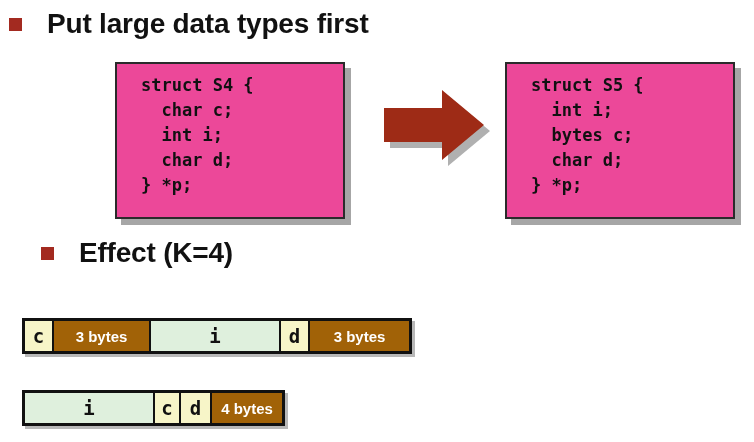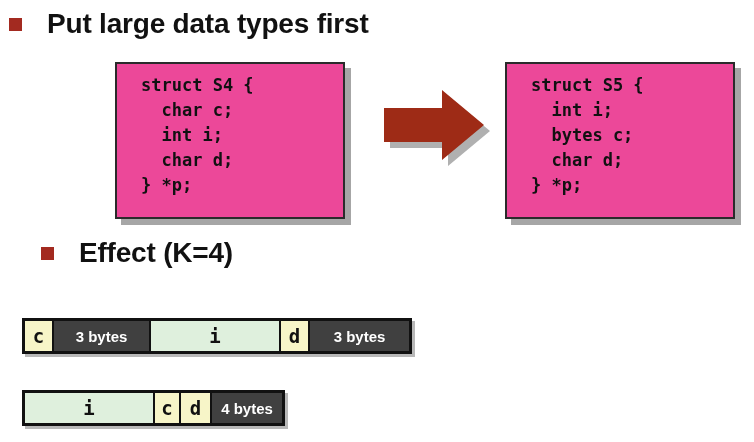--- a/index.html
+++ b/index.html
@@ -100,21 +100,21 @@
     color: #111111;
   }
   .cell-int {
     background: #dff0dd;
     font-family: "DejaVu Sans Mono", "Liberation Mono", monospace;
     font-size: 19px;
     font-weight: bold;
     color: #111111;
   }
   .cell-pad {
-    background: #404040;
+    background: #a16207;
     font-family: "Liberation Sans", sans-serif;
     font-size: 15px;
     font-weight: bold;
     color: #ffffff;
   }
 
   #mem-bar-1 { left: 22px; top: 318px; width: 390px; height: 36px; }
   #mem-bar-2 { left: 22px; top: 390px; width: 263px; height: 36px; }
 </style>
 </head>

